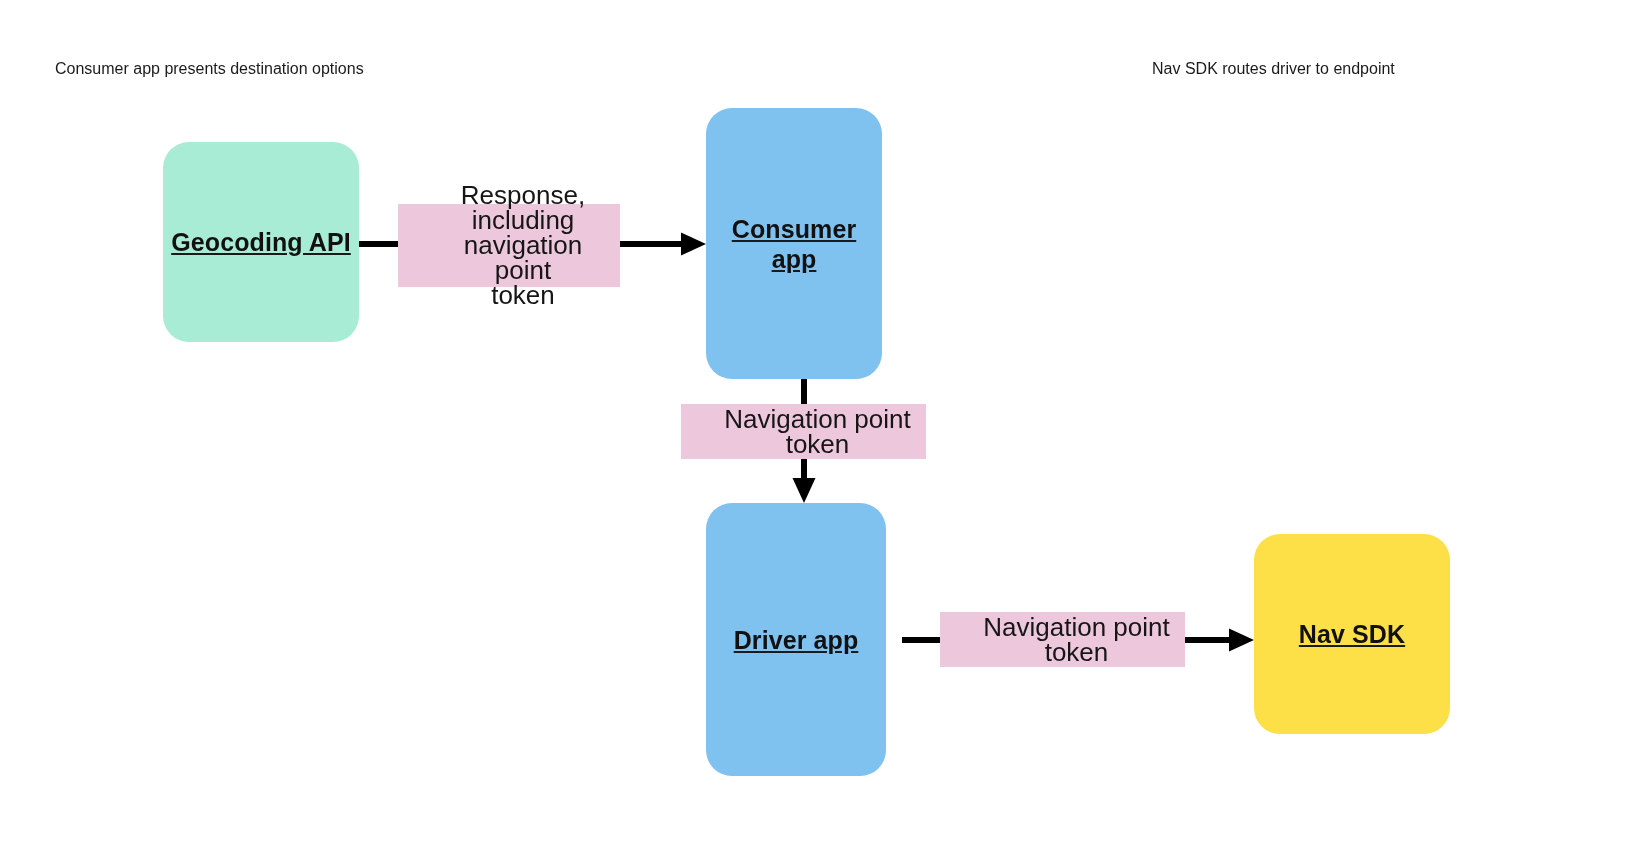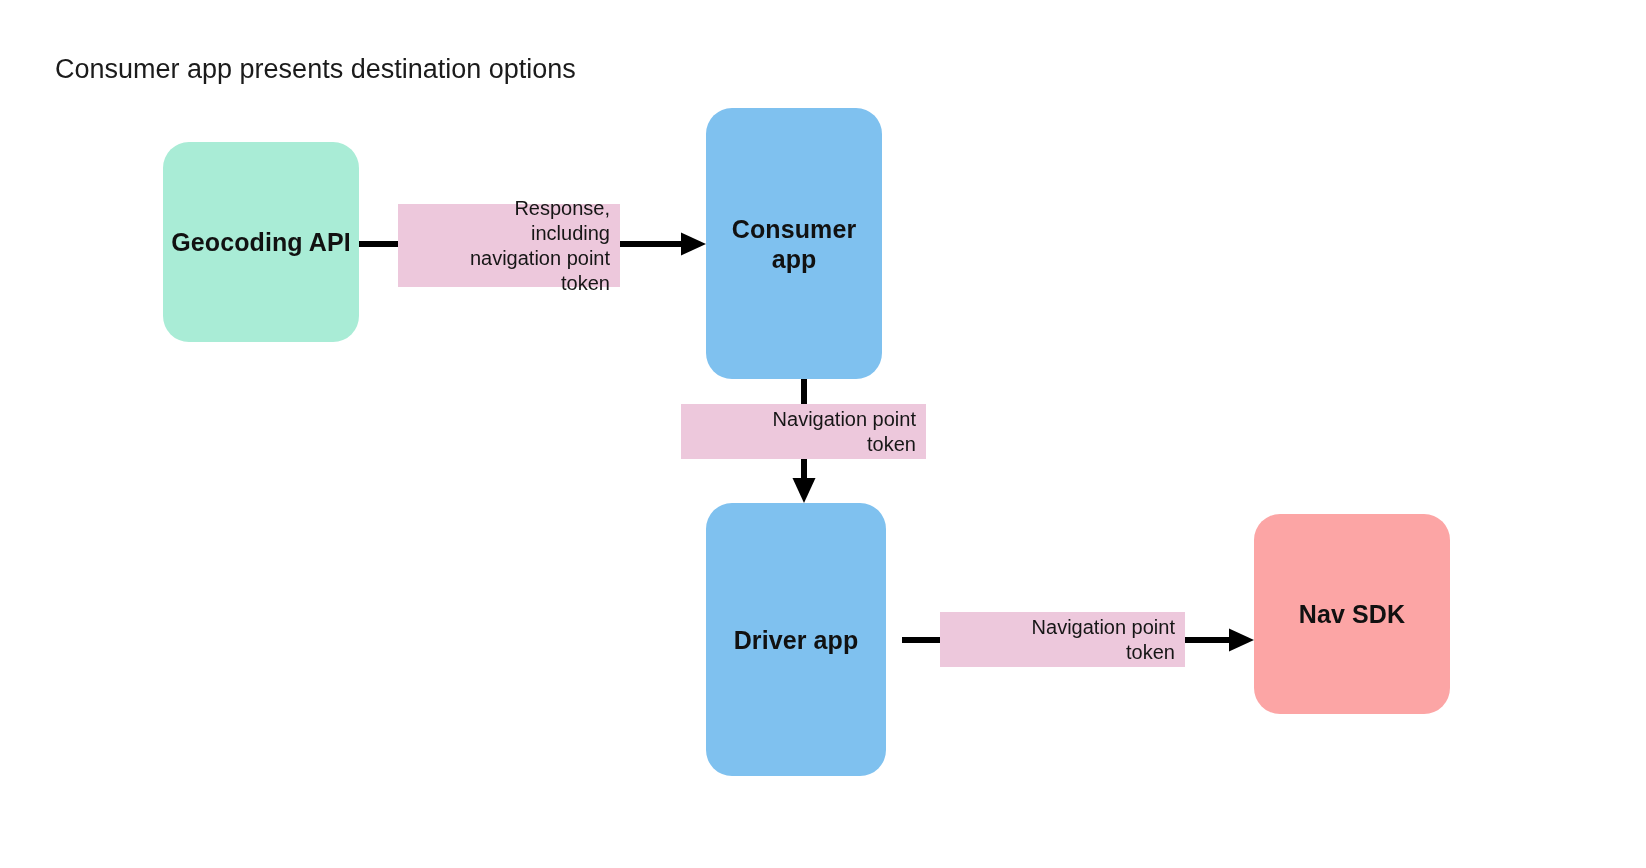--- a/index.html
+++ b/index.html
@@ -16,39 +16,40 @@
     position: relative;
     width: 1646px;
     height: 868px;
     background: #ffffff;
     overflow: hidden;
   }
 
   
   .col-header {
     position: absolute;
-    font-size: 27px;
+    font-size: 16px;
     line-height: 28px;
     font-weight: 400;
     color: #1b1b1b;
     white-space: nowrap;
   }
   #header-consumer { left: 55px;  top: 55px; }
   #header-user     { left: 669px; top: 55px; }
   #header-navsdk   { left: 1152px; top: 55px; }
 
   
   .node {
     position: absolute;
     border-radius: 26px;
     display: flex;
     align-items: center;
     justify-content: center;
     box-sizing: border-box;
     z-index: 3;
+    text-decoration: underline;
   }
   .node-label {
     font-size: 25px;
     font-weight: 700;
     color: #111111;
     letter-spacing: 0.1px;
     text-align: center;
     line-height: 30px;
   }
 
@@ -61,23 +62,23 @@
     left: 706px; top: 108px;
     width: 176px; height: 271px;
     background: #7fc1ef;
   }
   #node-driver {
     left: 706px; top: 503px;
     width: 180px; height: 273px;
     background: #7fc1ef;
   }
   #node-navsdk {
-    left: 1254px; top: 514px;
+    left: 1254px; top: 534px;
     width: 196px; height: 200px;
-    background: #fca5a5;
+    background: #fde047;
   }
 
   
   .connector {
     position: absolute;
     z-index: 1;
   }
   .connector svg { display: block; overflow: visible; }
 
   
@@ -85,24 +86,24 @@
     position: absolute;
     background: #edc8dc;
     display: flex;
     align-items: center;
     justify-content: center;
     box-sizing: border-box;
     z-index: 2;
     padding: 0 10px;
   }
   .edge-label-text {
-    font-size: 20px;
+    font-size: 26px;
     line-height: 25px;
     color: #161616;
-    text-align: right;
+    text-align: center;
     font-weight: 400;
     white-space: pre-line;
     margin-left: 28px;
   }
 
   #label-response {
     left: 398px; top: 204px;
     width: 222px; height: 83px;
   }
   #label-nav-token-vert {
@@ -115,20 +116,21 @@
   }
 </style>
 </head>
 <body>
 
 <div id="canvas">
 
   <div id="header-consumer" class="col-header">Consumer app presents destination options</div>
 
 
+  <div id="header-navsdk" class="col-header">Nav SDK routes driver to endpoint</div>
 
   <div class="connector" style="left:359px; top:232px;">
     <svg width="348" height="24" viewBox="0 0 348 24">
       <line x1="0" y1="12" x2="326" y2="12" stroke="#000000" stroke-width="6"></line>
       <polygon points="347,12 322,0.5 322,23.5" fill="#000000"></polygon>
     </svg>
   </div>
 
   <div class="connector" style="left:792px; top:379px;">
     <svg width="24" height="125" viewBox="0 0 24 125">

